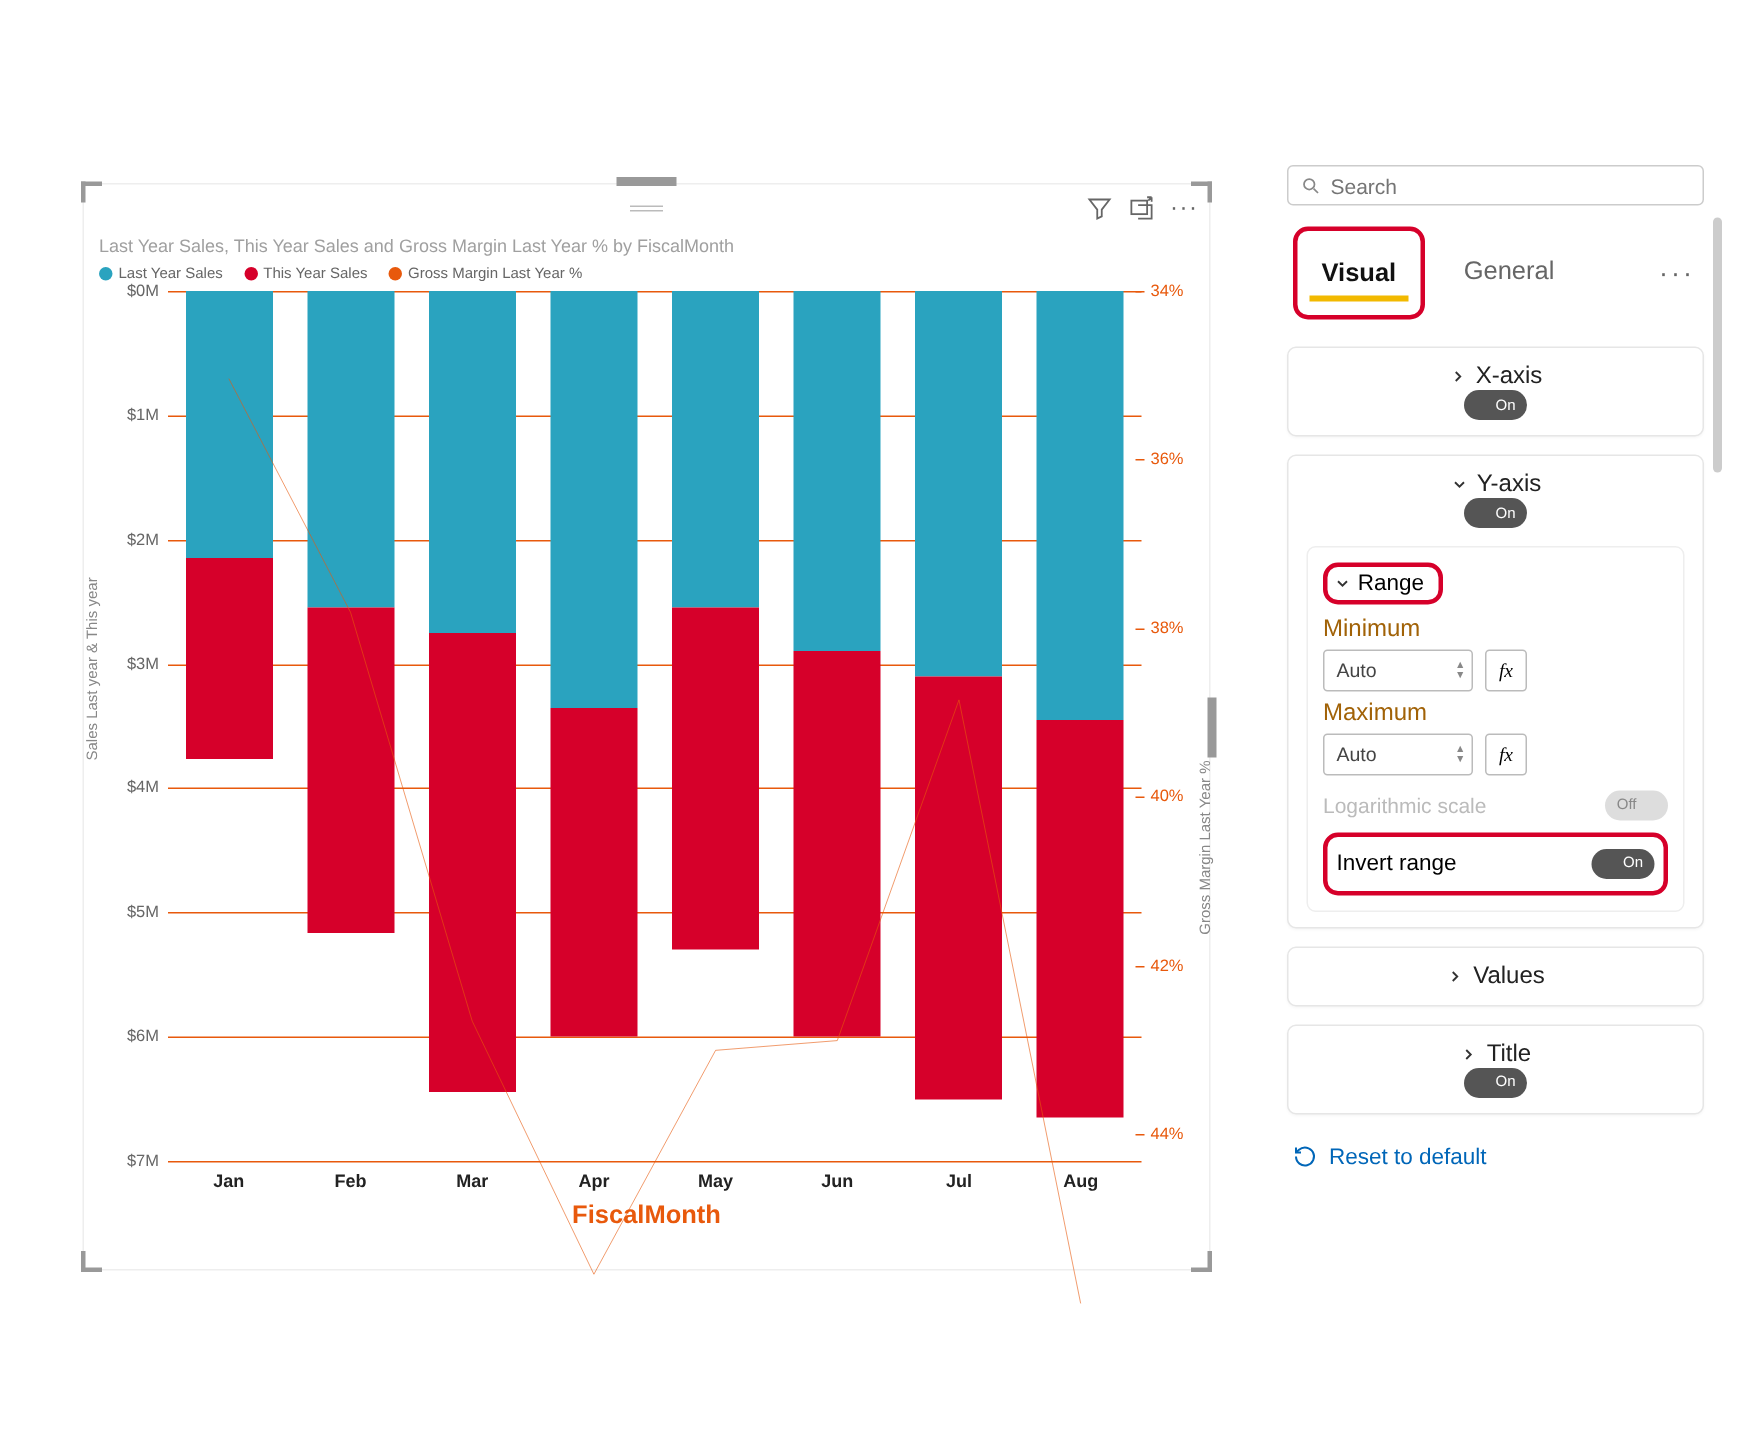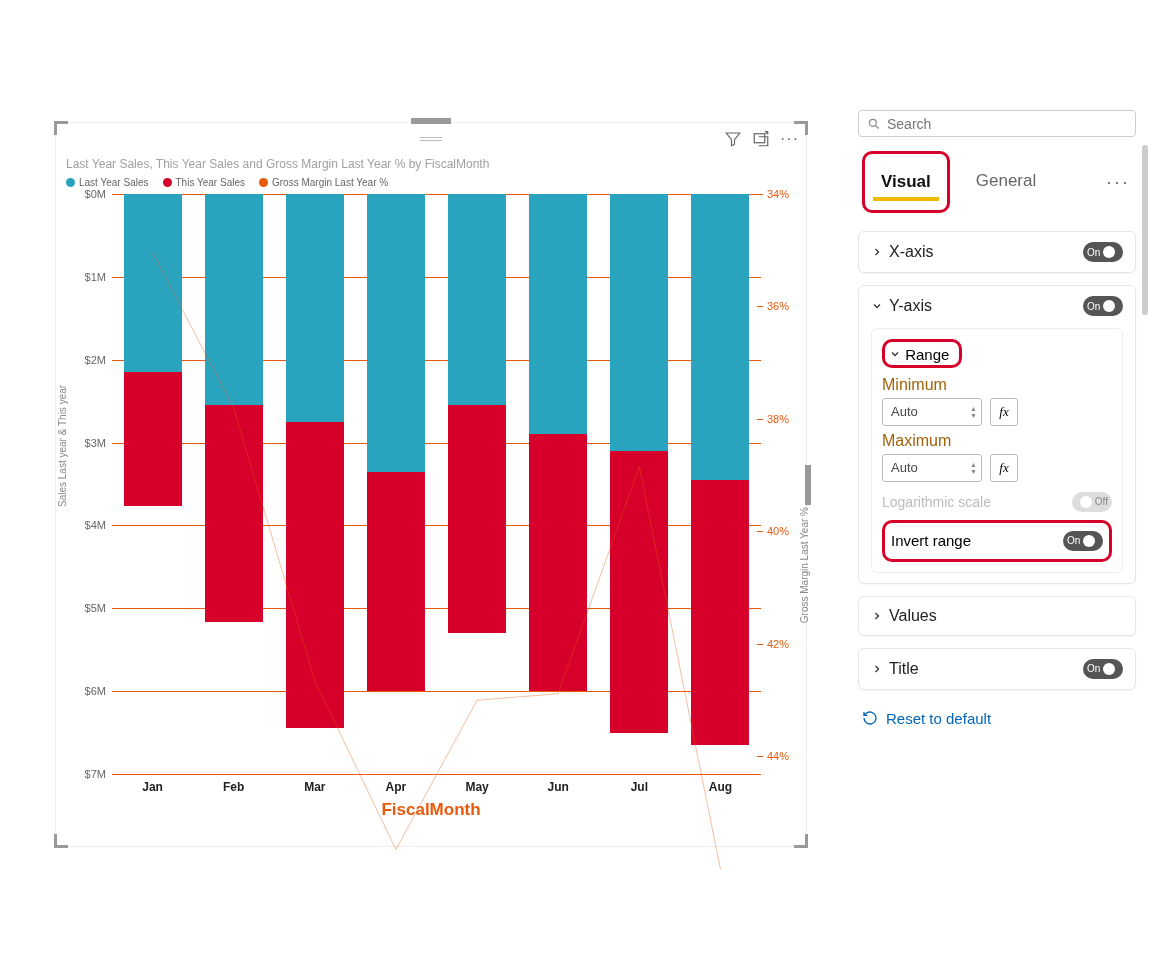--- a/index.html
+++ b/index.html
@@ -143,27 +143,27 @@
     .card {
       background: #fff;
       border: 1px solid #e6e6e6;
       border-radius: 6px;
       padding: 10px 12px;
       margin-bottom: 12px;
       box-shadow: 0 1px 2px rgba(0,0,0,0.04);
     }
     .card-header {
       display:flex; align-items:center; justify-content:space-between;
-      font-size: 16px; color:#222;
+      font-size: 16px; color:#222;flex-direction:column;
     }
     .card-header .left { display:flex; align-items:center; gap:6px; }
     .chev { width:12px; height:12px; }
     .toggle {
       width: 40px; height: 20px; border-radius: 10px; background:#555;
-      display:flex; align-items:center; padding:0 4px; color:#fff; font-size:10px;
+      display:flex; align-items:center; padding:0 21px; color:#fff; font-size:10px;
       justify-content: flex-start; gap:3px; cursor:pointer;
     }
     .toggle .knob { width:12px; height:12px; border-radius:50%; background:#fff; }
     .toggle.off { background:#ddd; color:#888; justify-content:flex-end; }
     .toggle.off .knob { order:-1; }
     .sub-section {
       margin-top: 12px;
       border: 1px solid #eee;
       border-radius: 6px;
       padding: 10px;

